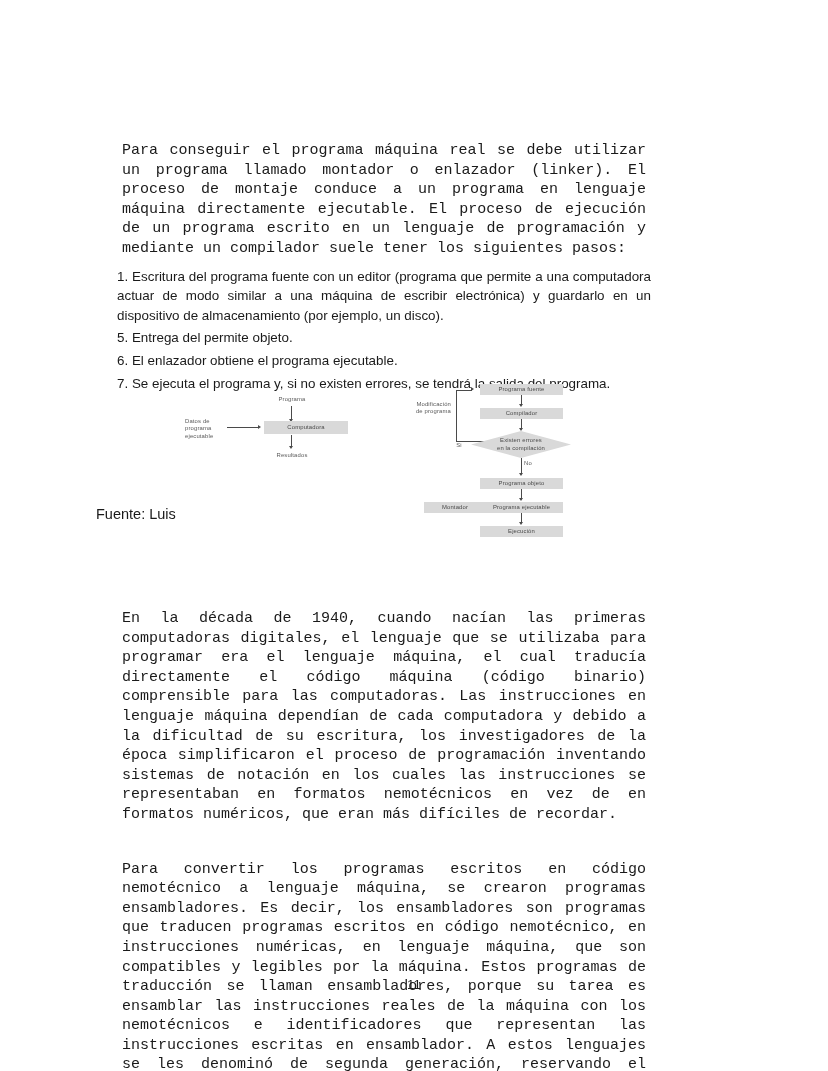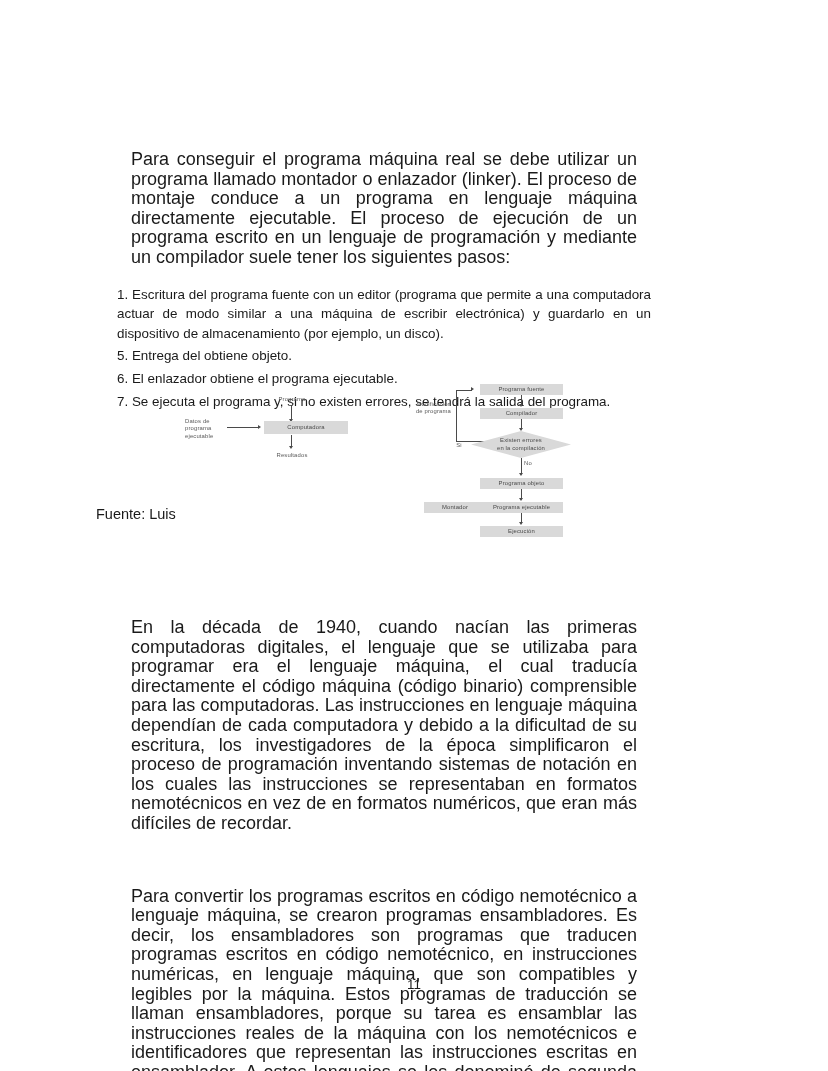--- a/index.html
+++ b/index.html
@@ -25,26 +25,27 @@
   }
 
   .content {
     position: absolute;
     left: 114px;
     top: 133px;
     width: 540px;
   }
 
   p.body-text {
-    margin: 17px;
-    font-size: 18px;
+    margin: 8px;
+    font-size: 15px;
     line-height: 19.6px;
     text-align: justify;
     text-justify: inter-word;
     color: #1a1a1a;
+    font-family: Liberation Mono, monospace;
   }
 
   .para-gap { height: 19px; }
 
   .list-item {
     font-size: 13.4px;
     line-height: 19.6px;
     text-align: justify;
     color: #1a1a1a;
     margin: 3px;
@@ -159,21 +160,21 @@
 <div class="page">
 
   <div class="content">
 
     <p class="body-text">Para conseguir el programa máquina real se debe utilizar un programa llamado montador o enlazador  (linker). El proceso de montaje conduce a un programa en lenguaje máquina directamente ejecutable. El proceso de ejecución de un programa escrito en un lenguaje de programación y mediante un compilador suele tener los siguientes pasos:</p>
 
     <p class="list-item">
       <span class="num">1.</span><span>Escritura del programa fuente con un editor (programa que permite a una computadora actuar de modo similar a una máquina de escribir electrónica) y guardarlo en un dispositivo de almacenamiento (por ejemplo, un disco).</span>
     </p>
     <p class="list-item">
-      <span class="num">5.</span><span>Entrega del obtiene objeto.</span>
+      <span class="num">5.</span><span>Entrega del permite objeto.</span>
     </p>
     <p class="list-item">
       <span class="num">6.</span><span>El enlazador obtiene el programa ejecutable.</span>
     </p>
     <p class="list-item">
       <span class="num">7.</span><span>Se ejecuta el programa y, si no existen errores, se tendrá la salida del programa.</span>
     </p>
   </div>
 
   <div class="source-label">Fuente: Luis</div>

